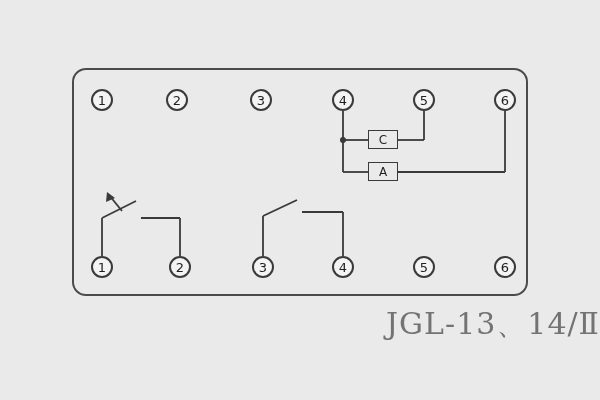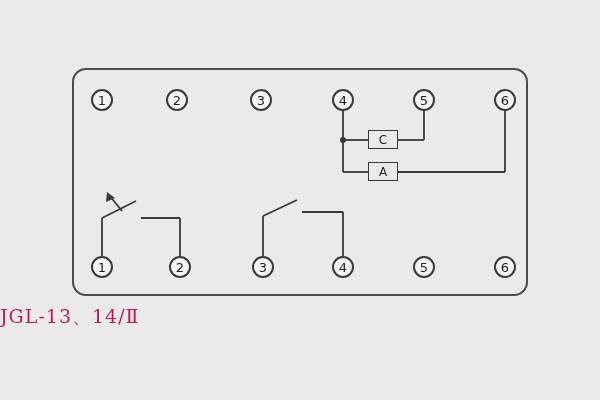--- a/index.html
+++ b/index.html
@@ -35,23 +35,23 @@
     width:30px;height:19px;
     border:1.6px solid #3a3a3a;
     background:#eaeaea;
     display:flex;align-items:center;justify-content:center;
     font-size:12px;color:#1f1f1f;
     box-sizing:border-box;
   }
   .caption{
     position:absolute;
     left:0;top:304px;width:100%;
-    text-align:left;
-    font-size:19px;
-    color:#be185d;
+    text-align:right;
+    font-size:30px;
+    color:#737373;
     font-family:"DejaVu Serif","Liberation Serif",serif;
     letter-spacing:1px;
   }
 </style>
 </head>
 <body>
 
 <div class="canvas">
 
   <div class="panel"></div>

